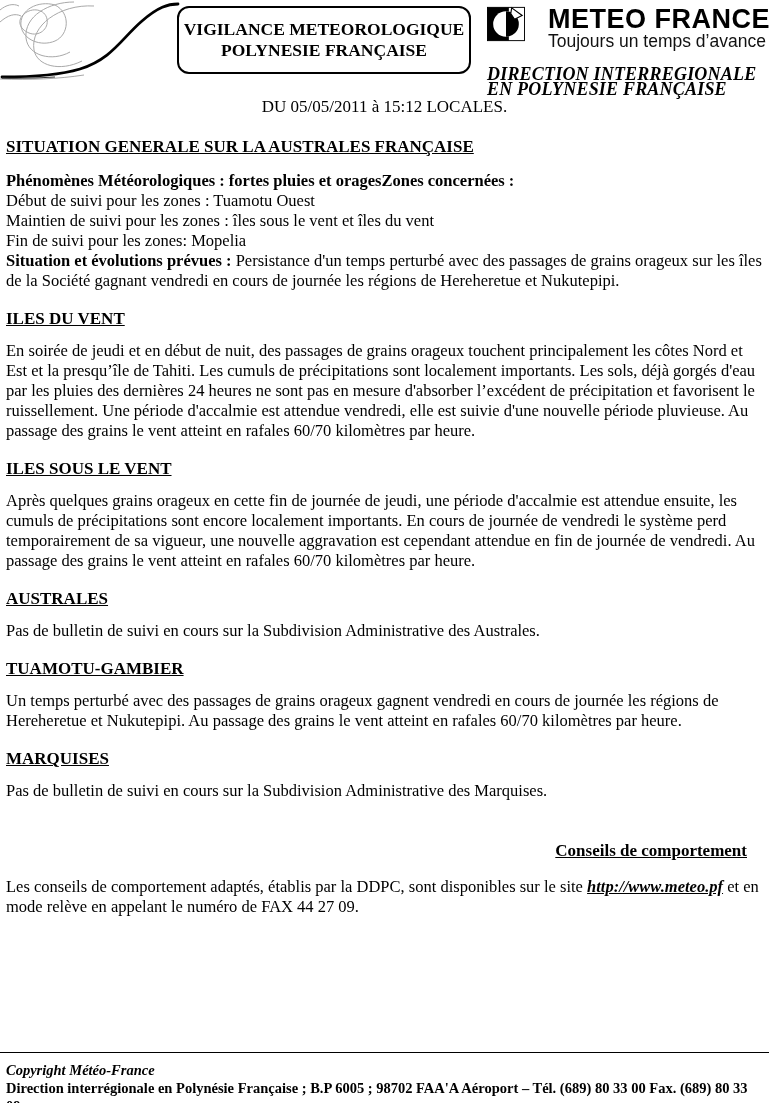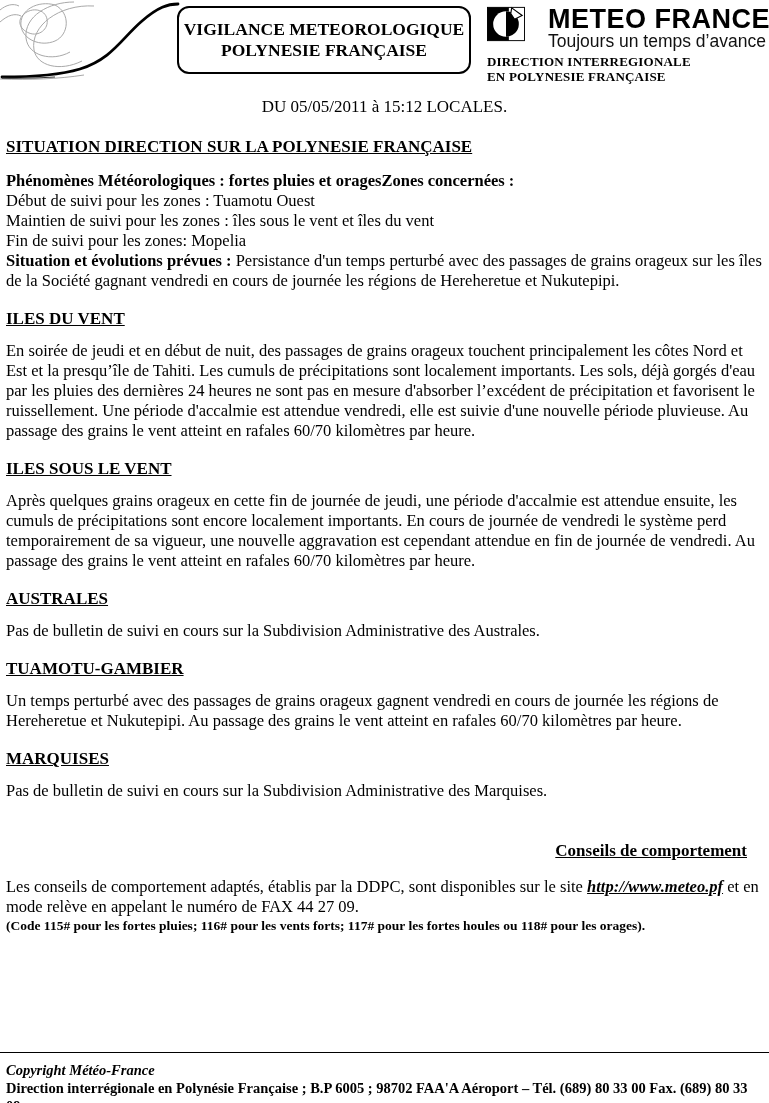--- a/index.html
+++ b/index.html
@@ -26,22 +26,22 @@
   .logo-icon{flex:0 0 auto;margin-right:8px;}
   .brand-name{
     font-family:"Liberation Sans","DejaVu Sans",sans-serif;
     font-weight:bold;font-size:27px;line-height:26px;letter-spacing:.5px;white-space:nowrap;
   }
   .brand-tagline{
     font-family:"Liberation Sans","DejaVu Sans",sans-serif;
     font-size:17.5px;line-height:19px;color:#111;white-space:nowrap;
   }
   .brand-dir{
-    margin-top:3px;margin-left:0;
-    font-weight:bold;font-size:13px;line-height:15px;letter-spacing:.2px;
+    margin-top:16px;margin-left:0;
+    font-weight:bold;font-size:18px;line-height:15px;letter-spacing:.2px;font-style:italic;
   }
   
   .content{padding:0 6px;}
   .intro{margin-top:6px;text-align:center;font-size:17px;}
   .intro div{line-height:21px;text-align:center;}
   .h-main{margin:20px 0 0;font-weight:bold;text-decoration:underline;font-size:17px;}
   .phenomena{margin:14px 0 0;font-weight:bold;}
   .plain{margin:0;}
   .sect-h{margin:18px 0 0;font-weight:bold;text-decoration:underline;font-size:17px;}
   .sect-p{margin:12px 0 0;}
@@ -107,21 +107,21 @@
       </div>
     </div>
   </div>
 
   <div class="content">
 
     <div class="intro">
       <div>DU 05/05/2011 à 15:12 LOCALES.</div>
     </div>
 
-    <h2 class="h-main">SITUATION DIRECTION SUR LA POLYNESIE FRANÇAISE</h2>
+    <h2 class="h-main">SITUATION GENERALE SUR LA AUSTRALES FRANÇAISE</h2>
 
     <p class="phenomena">Phénomènes Météorologiques : fortes pluies et oragesZones concernées :</p>
     <p class="plain">Début de suivi pour les zones : Tuamotu Ouest</p>
     <p class="plain">Maintien de suivi pour les zones : îles sous le vent et îles du vent</p>
     <p class="plain">Fin de suivi pour les zones: Mopelia</p>
     <p class="plain"><b class="inline-label">Situation et évolutions prévues :</b><span> Persistance d'un temps perturbé avec des passages de grains orageux sur les îles de la Société gagnant vendredi en cours de journée les régions de Hereheretue et Nukutepipi.</span></p>
 
     <h2 class="sect-h">ILES DU VENT</h2>
     <p class="sect-p">En soirée de jeudi et en début de nuit, des passages de grains orageux touchent principalement les côtes Nord et Est et la presqu’île de Tahiti. Les cumuls de précipitations sont localement importants. Les sols, déjà gorgés d'eau par les pluies des dernières 24 heures ne sont pas en mesure d'absorber l’excédent de précipitation et favorisent le ruissellement. Une période d'accalmie est attendue vendredi, elle est suivie d'une nouvelle période pluvieuse. Au passage des grains le vent atteint en rafales 60/70 kilomètres par heure.</p>
 
@@ -133,21 +133,20 @@
 
     <h2 class="sect-h">TUAMOTU-GAMBIER</h2>
     <p class="sect-p">Un temps perturbé avec des passages de grains orageux gagnent vendredi en cours de journée les régions de Hereheretue et Nukutepipi. Au passage des grains le vent atteint en rafales 60/70 kilomètres par heure.</p>
 
     <h2 class="sect-h">MARQUISES</h2>
     <p class="sect-p">Pas de bulletin de suivi en cours sur la Subdivision Administrative des Marquises.</p>
 
     <div class="advice">
       <h2 class="advice-h">Conseils de comportement</h2>
       <p class="advice-p"><span>Les conseils de comportement adaptés, établis par la DDPC, sont disponibles sur le site </span><a class="meteo-link" href="#">http://www.meteo.pf</a><span> et en mode relève en appelant le numéro de FAX 44 27 09.</span></p>
-      <p class="codes">(Code 115# pour les fortes pluies; 116# pour les vents forts; 117# pour les fortes houles ou 118# pour les orages).</p>
     </div>
   </div>
 
   <div class="ftr">
     <div class="ftr-row1">
       <span class="ftr-copy">Copyright Météo-France</span>
     </div>
     <div>Direction interrégionale en Polynésie Française ; B.P 6005 ; 98702 FAA'A Aéroport – Tél. (689) 80 33 00 Fax. (689) 80 33 09</div>
   </div>
 

